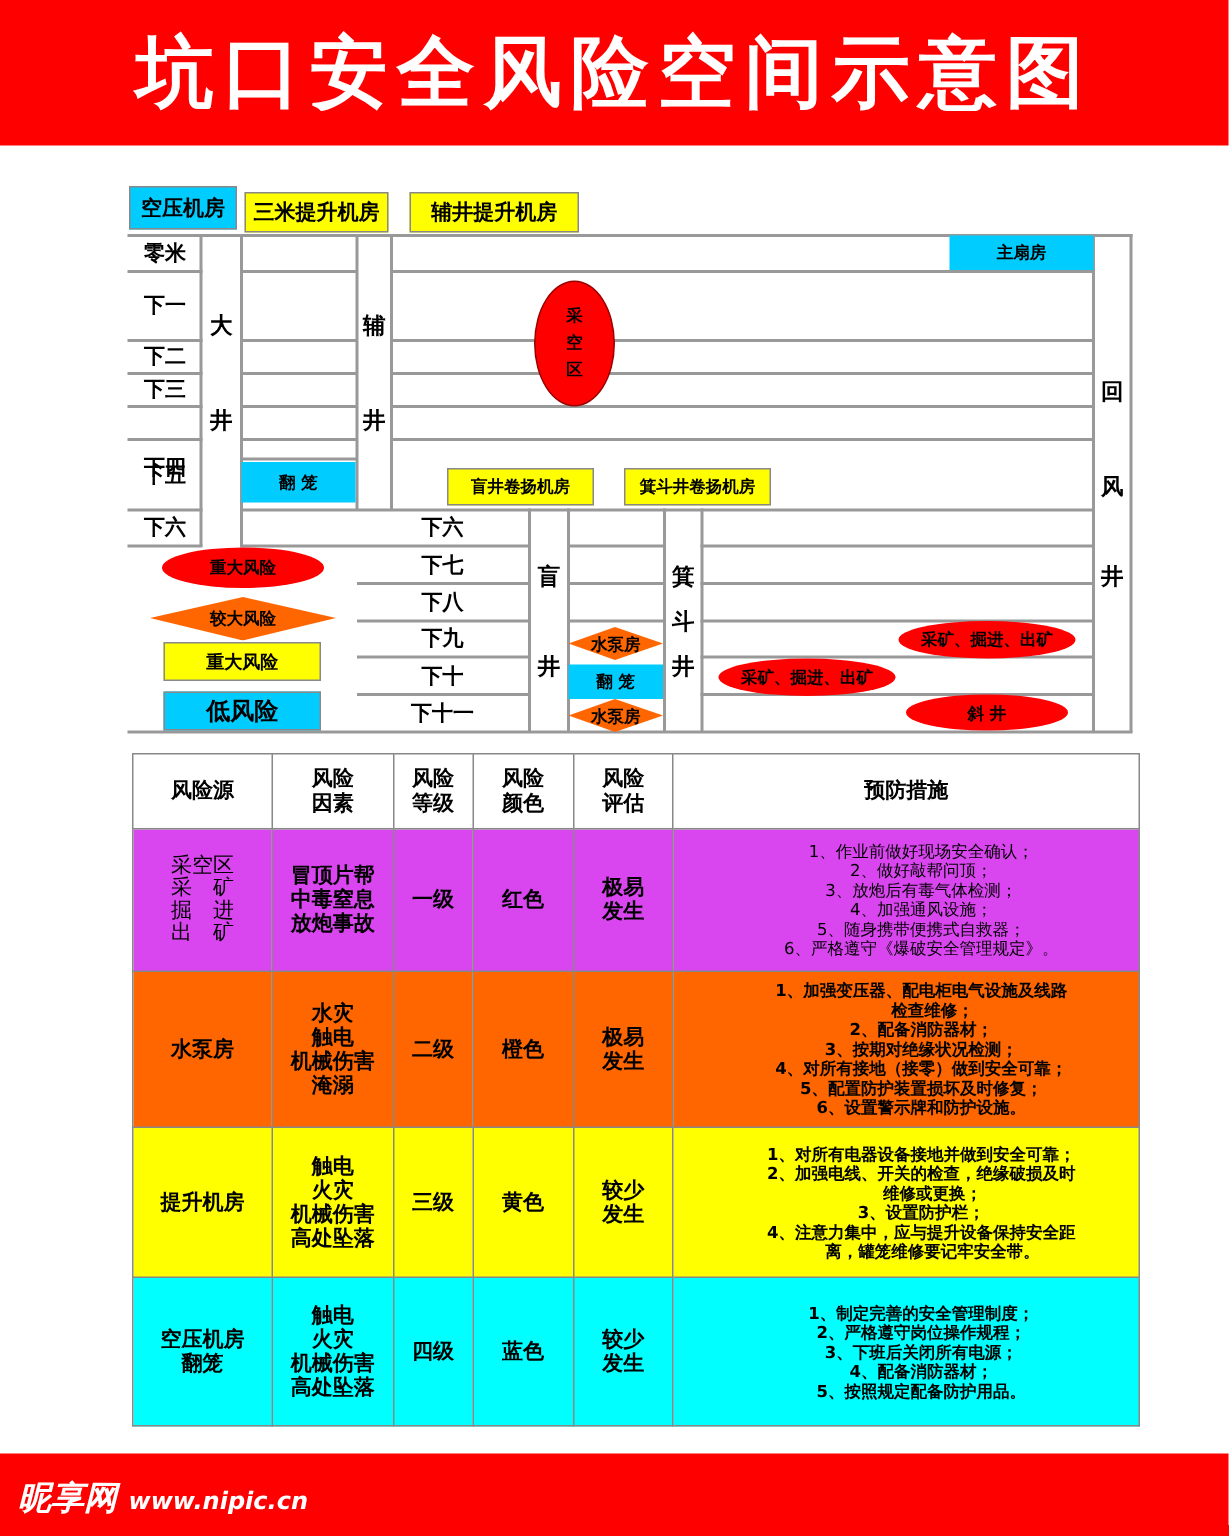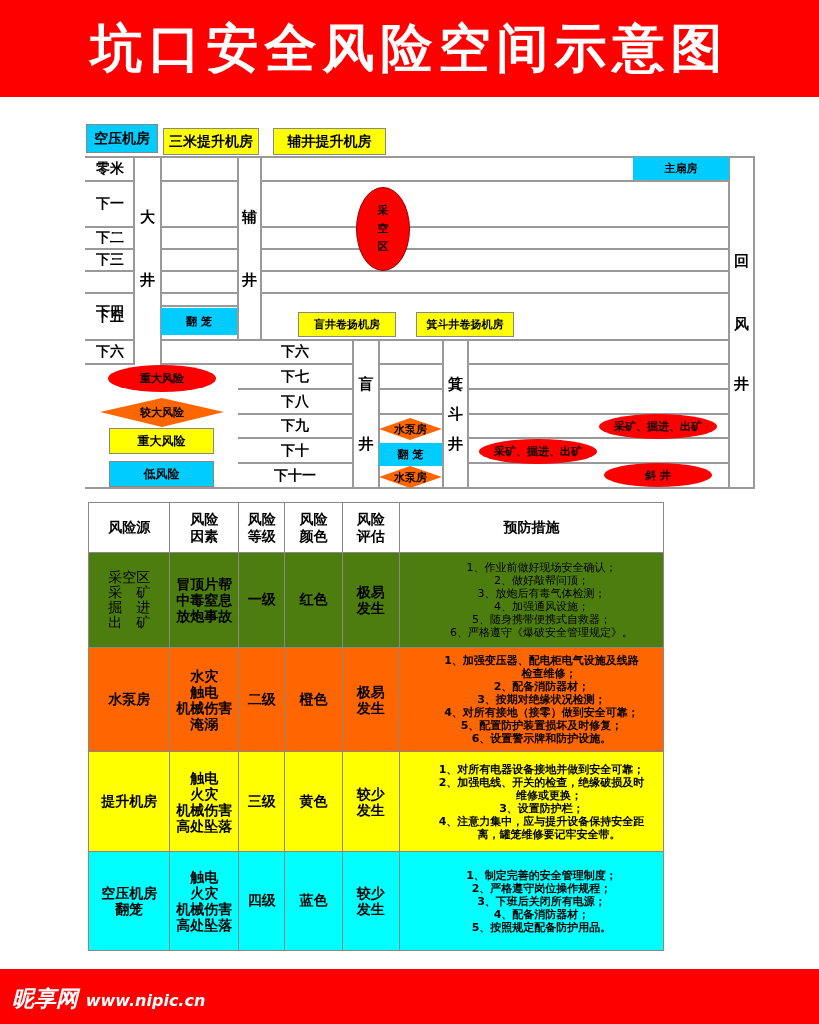--- a/index.html
+++ b/index.html
@@ -11,25 +11,25 @@
 .cyan{background:#00ccff;}
 .yellow{background:#ffff00;}
 .hl{position:absolute;height:2px;background:#999;}
 .vl{position:absolute;width:2px;background:#999;}
 .lbl{position:absolute;font-size:14px;font-weight:bold;display:flex;align-items:center;justify-content:center;}
 .vlbl{position:absolute;font-size:15px;font-weight:bold;text-align:center;}
 .ellipse{position:absolute;background:#ff0000;border-radius:50%;display:flex;align-items:center;justify-content:center;font-size:11px;font-weight:bold;}
 .diamond{position:absolute;display:flex;align-items:center;justify-content:center;font-size:11px;font-weight:bold;}
 .diamond svg{position:absolute;left:0;top:0;}
 .diamond span{position:relative;}
-table{position:absolute;left:88px;top:502px;width:576px;border-collapse:collapse;}
+table{position:absolute;left:88px;top:502px;width:672px;border-collapse:collapse;}
 td,th{border:1px solid #888;text-align:center;font-weight:bold;font-size:14px;}
 th{height:50px;background:#fff;line-height:17px;}
 td.meas{text-align:center;font-size:11px;line-height:13px;padding-left:20px;}
-.r1{background:#4d7c0f;border-radius:21px;}
+.r1{background:#d946ef;border-radius:21px;}
 .r2{background:#ff6600;}
 .r3{background:#ffff00;}
 .r4{background:#00ffff;}
 #footer{left:0;top:969px;width:819px;height:55px;background:#ff0000;}
 #footer .logo{position:absolute;left:12px;top:15px;color:#fff;font-size:22px;font-weight:bold;font-style:italic;}
 #footer .logo small{font-size:16px;}
 #footer .id{position:absolute;left:541px;top:15px;width:260px;height:26px;background:#b00000;color:#fff;font-size:12px;display:flex;align-items:center;justify-content:center;}
 </style>
 </head>
 <body>
@@ -159,21 +159,21 @@
   <div class="ellipse" style="left:604px;top:463px;width:108px;height:24px;">斜 井</div>
 
   <div class="ellipse" style="left:108px;top:365px;width:108px;height:27px;">重大风险</div>
   <div class="diamond" style="left:100px;top:398px;width:124px;height:29px;">
     <svg width="124" height="29">
         <polygon points="0,14 62,0 124,14 62,29" fill="#ff6600"></polygon>
       </svg>
     <span>较大风险</span>
   </div>
   <div class="tag yellow" style="left:109px;top:428px;width:105px;height:26px;font-size:12px;">重大风险</div>
-  <div class="tag cyan" style="left:109px;top:461px;width:105px;height:26px;font-size:12px;">低风险</div>
+  <div class="tag cyan" style="left:109px;top:461px;width:105px;height:26px;font-size:16px;">低风险</div>
 </div>
 
 <table>
   <colgroup>
     <col style="width:93px">
       <col style="width:81px">
       <col style="width:53px">
       <col style="width:67px">
       <col style="width:67px">
       <col style="width:311px">

